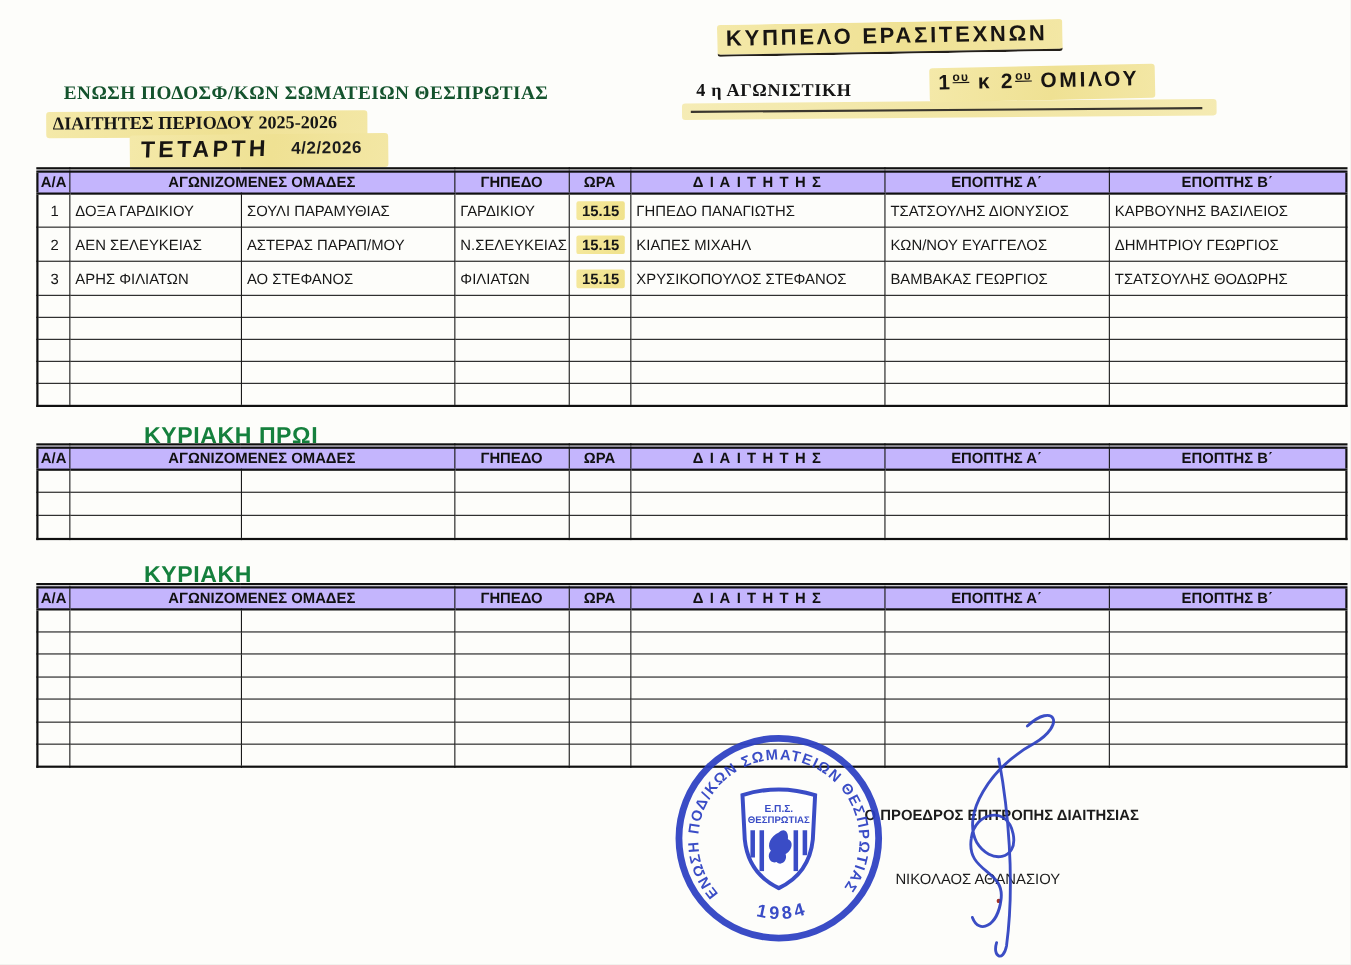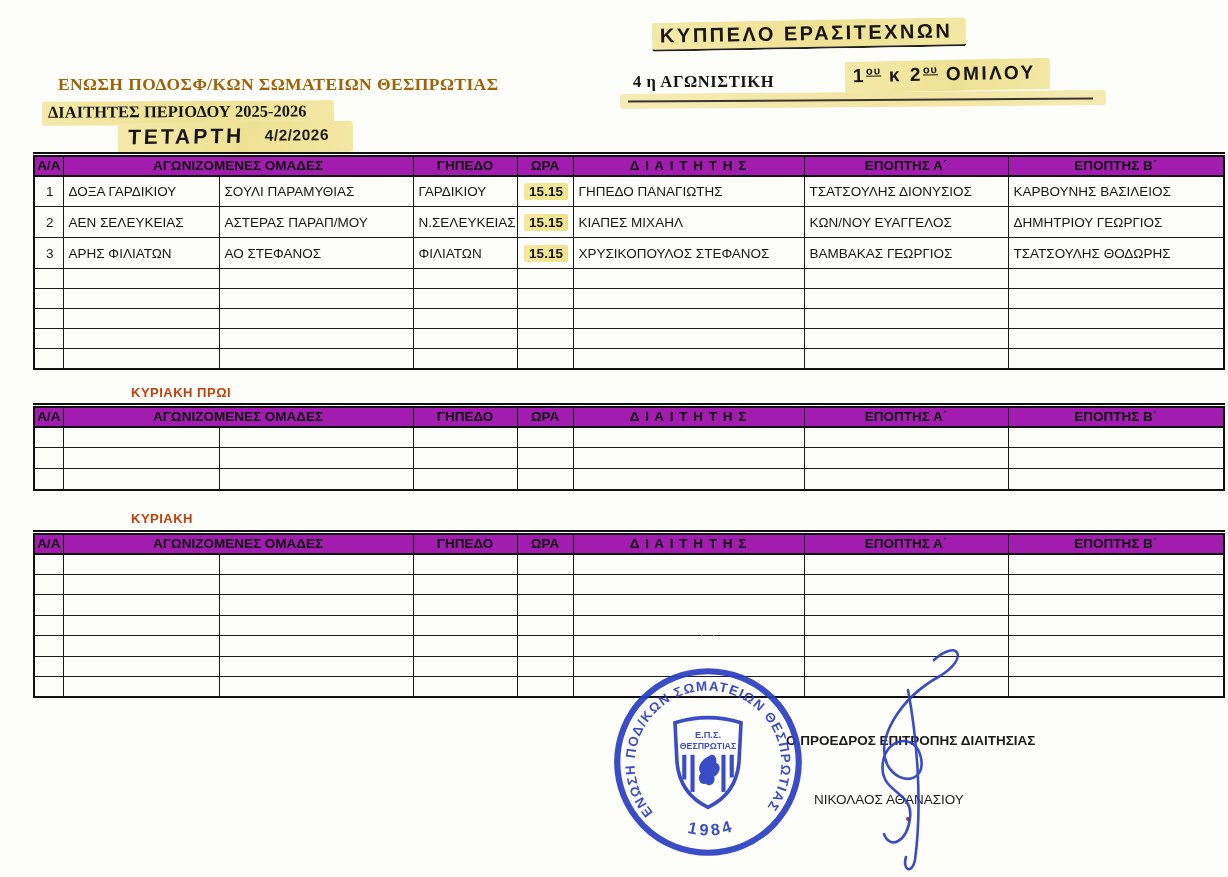--- a/index.html
+++ b/index.html
@@ -7,21 +7,21 @@
   body { background: #dcdcd8; font-family: "Liberation Sans", sans-serif; }
   .page {
     position: relative; width: 1228px; height: 877px;
     background: #fdfdfa; overflow: hidden; color: #1c1c1c;
   }
   .abs { position: absolute; }
 
   
   .org-title {
     left: 58px; top: 74px; font-family: "Liberation Serif", serif;
-    font-weight: bold; font-size: 17.5px; letter-spacing: .4px; color:#a16207;
+    font-weight: bold; font-size: 17.5px; letter-spacing: .4px; color:#14532d;
   }
   .subtitle {
     left: 42px; top: 101px; font-family: "Liberation Serif", serif;
     font-weight: bold; font-size: 16.5px; color:#161616;
     padding: 1px 28px 3px 6px; transform: rotate(-.3deg);
   }
   .hl {
     background: linear-gradient(100deg, #f4e9a9 0%, #efe193 55%, #f3e7a5 100%);
     border-radius: 3px;
   }
@@ -45,38 +45,38 @@
 
   
   table.sched {
     position: absolute; left: 33px; width: 1190px;
     border-collapse: collapse; table-layout: fixed;
     border: 2px solid #101010; border-top: 5px double #101010;
   }
   table.sched th {
     border: 1.8px solid #101010; border-bottom: 2.2px solid #101010;
     font-size: 13.5px; font-weight: bold; text-align: center;
-    height: 21px; padding: 0 2px; color:#101010; background:#a21caf;
+    height: 21px; padding: 0 2px; color:#101010; background:#c4b5fd;
   }
   table.sched td {
     border: 1.5px solid #1a1a1a; font-size: 13.5px; padding: 0 3px 0 5px;
     vertical-align: middle; color:#161616; background: transparent;
   }
   th.venue-h { text-align: left; padding-left: 5px; }
   th.ref-h { letter-spacing: 1px; font-size: 14px; }
   td.c { text-align: center; }
   tr.match-row { height: 31px; }
   #t1 tbody tr:not(.match-row) { height: 20px; }
   #t2 tbody tr { height: 21px; }
   #t3 tbody tr { height: 20.5px; }
   .time-hl {
     display: inline-block; font-weight: bold; padding: 1px 5px;
     background: linear-gradient(100deg,#f5e89c,#f0e28c); border-radius: 2px;
   }
-  .section-heading { font-size: 13px; font-weight: bold; letter-spacing: .5px; color:#c2410c; }
+  .section-heading { font-size: 21px; font-weight: bold; letter-spacing: .5px; color:#15803d; }
 
   
   .president-title { left: 786px; top: 733px; font-size: 13.5px; font-weight: bold; color:#1b1b1b; z-index: 5; }
   .president-name  { left: 814px; top: 792px; font-size: 13.5px; font-weight: normal; color:#1b1b1b; z-index: 5; }
   .stamp-svg { left: 610px; top: 664px; z-index: 6; opacity: .92; }
   .sign-svg { left: 822px; top: 632px; z-index: 7; }
   .stray-marks { left: 700px; top: 630px; font-size: 10px; color: #8a8a86; letter-spacing: 3px; }
   .red-dot { left: 906px; top: 817px; width: 4px; height: 4px; border-radius: 50%; background: #a33327; }
 </style>
 </head>

